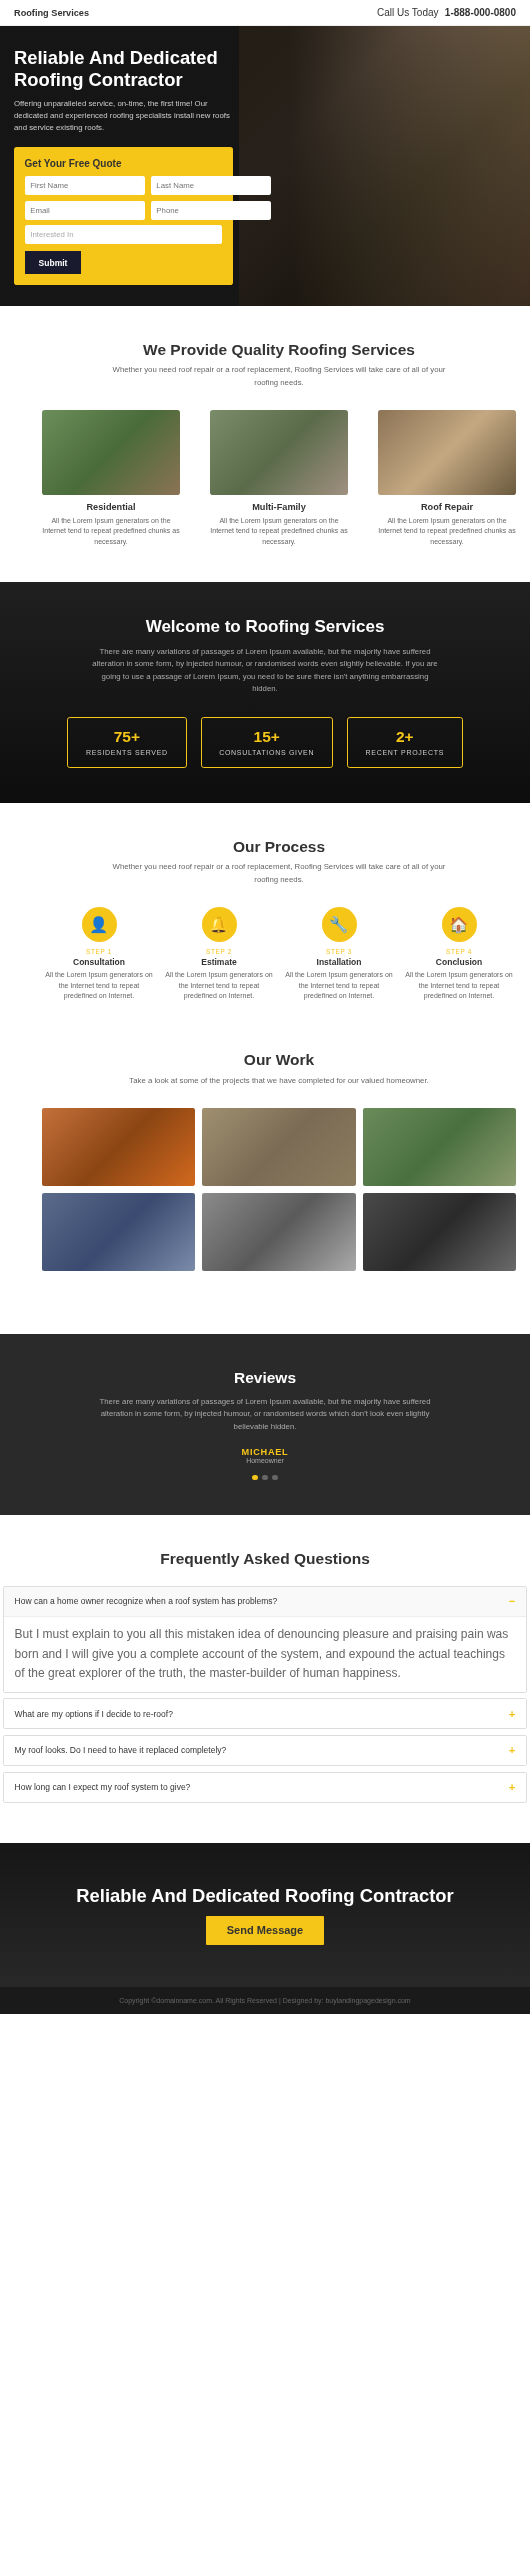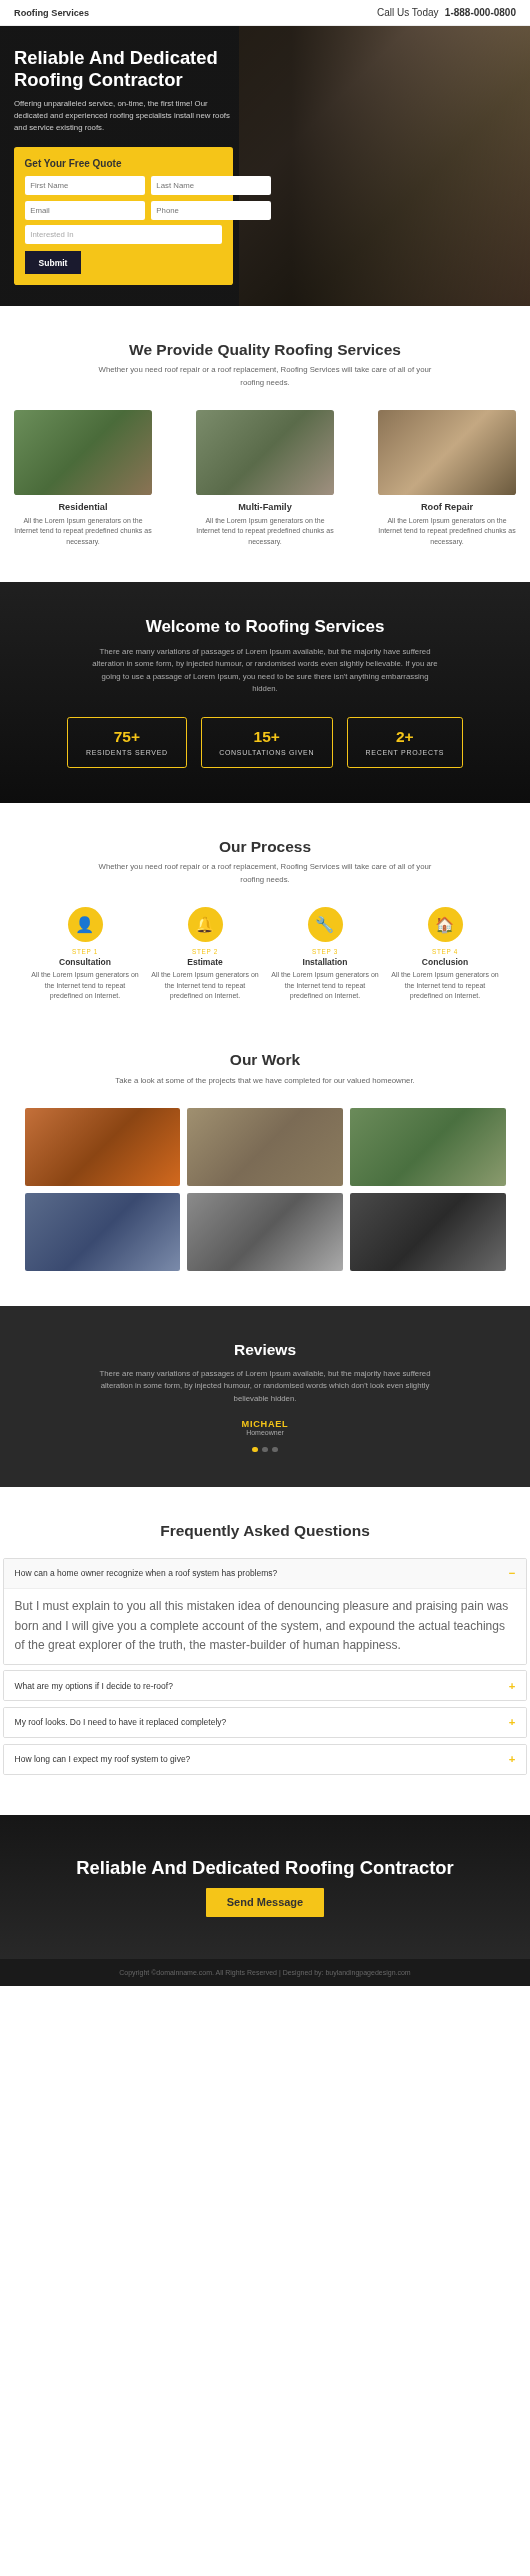--- a/index.html
+++ b/index.html
@@ -46,21 +46,21 @@
       width: 100%; padding: 5px 5.7px; border: none; border-radius: 2.1px;
       font-size: 7.8px; background: #fff; color: #aaa; margin-bottom: 7px;
       appearance: none; cursor: pointer;
     }
     .submit-btn {
       background: #1a1a2e; color: #fff; border: none; padding: 6.4px 14px;
       border-radius: 0; font-size: 8.5px; font-weight: bold; cursor: pointer;
     }
 
     
-    .section { padding: 35px 14px; text-align: center; }
+    .section { padding: 35px 14px; text-align: center; margin-left: 28px; }
     .section-title { font-size: 15.5px; font-weight: bold; margin-bottom: 5.7px; }
     .section-subtitle { font-size: 7.8px; color: #666; line-height: 1.6; margin-bottom: 21px; max-width: 353px; margin-left: auto; margin-right: auto; }
 
     
     .services-grid { display: flex; gap: 10.6px; justify-content: space-between; flex-wrap: wrap; }
     .service-card { width: 138px; text-align: center; }
     .service-img {
       width: 138px; height: 85px; border-radius: 2.8px; margin-bottom: 7px;
       background: #888;
     }
@@ -109,21 +109,21 @@
     }
     .work-img-1 { background: linear-gradient(135deg, #C4703A, #8B4513, #D2691E); }
     .work-img-2 { background: linear-gradient(135deg, #A09070, #7B6B55, #8B7B5E); }
     .work-img-3 { background: linear-gradient(135deg, #6B8B5A, #4A7040, #8B9B6E); }
     .work-img-4 { background: linear-gradient(135deg, #5A6B8B, #3A4A70, #7B8BAA); }
     .work-img-5 { background: linear-gradient(135deg, #8B8B8B, #5A5A5A, #AAAAAA); }
     .work-img-6 { background: linear-gradient(135deg, #4A4A4A, #2A2A2A, #6A6A6A); }
 
     
     .reviews-section {
-      background: #2a2a2a; color: #fff; padding: 35px 14px; text-align: center;
+      background: #2a2a2a; color: #fff; padding: 35px 14px; text-align: center; margin-top: 28px;
     }
     .reviews-title { font-size: 15.5px; font-weight: bold; margin-bottom: 8.5px; }
     .reviews-text { font-size: 7.8px; color: #aaa; line-height: 1.6; max-width: 353px; margin: 0 auto 14px; }
     .reviewer-name { font-size: 9.2px; font-weight: bold; color: #F5C518; text-transform: uppercase; letter-spacing: 0.7px; }
     .reviewer-role { font-size: 7px; color: #aaa; margin-bottom: 10.6px; }
     .dots { display: flex; gap: 4.2px; justify-content: center; margin-top: 10.6px; }
     .dot { width: 5.7px; height: 5.7px; border-radius: 50%; background: #F5C518; }
     .dot.inactive { background: #666; }
 
     

